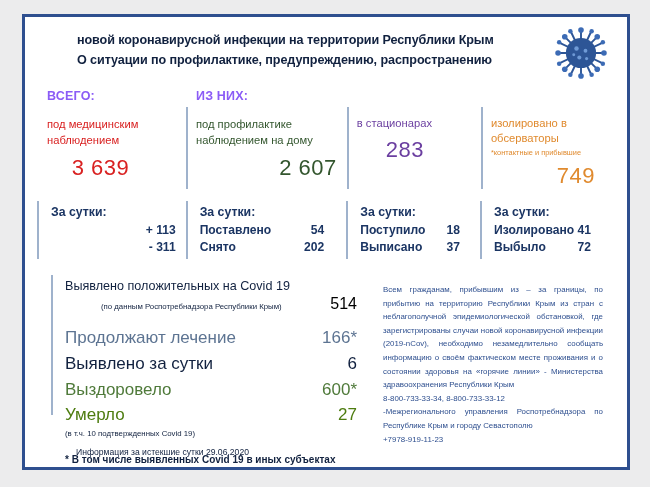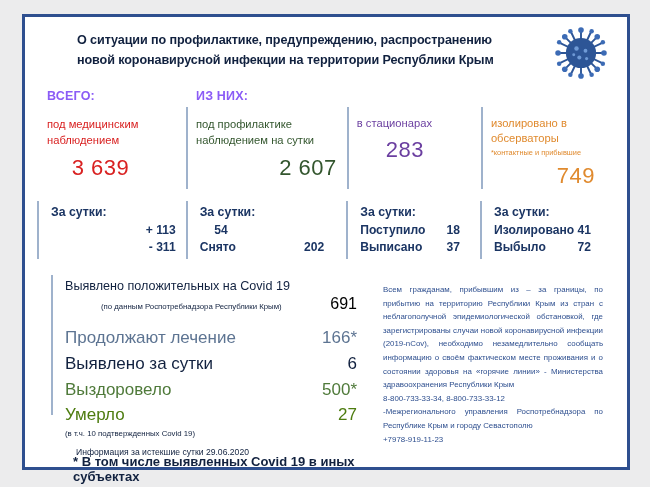--- a/index.html
+++ b/index.html
@@ -163,25 +163,24 @@
   .r-treat { color: #5d7492; }
   .r-day { color: #11213f; }
   .r-recov { color: #4f7a3a; }
   .r-died { color: #4d7c0f; }
   .cb-note {
     font-size: 7.8px;
     color: #11213f;
     margin-top: 1px;
   }
   .cb-footnote {
-    font-size: 13px;
+    font-size: 10px;
     color: #11213f;
     font-weight: bold;
     margin-top: 16px;
-    margin-left: 8px;
   }
   .info-block {
     flex: 1;
     padding: 8px 10px 0 14px;
     color: #2e4f8f;
     font-size: 7.9px;
     line-height: 1.72;
     text-align: justify;
   }
   .info-block p { margin: 0; }
@@ -193,22 +192,22 @@
     color: #11213f;
   }
 </style>
 </head>
 <body>
 
 <div class="poster">
 
   <div class="header">
     <div class="header-title">
+      <div>новой коронавирусной инфекции на территории Республики Крым</div>
       <div>О ситуации по профилактике, предупреждению, распространению</div>
-      <div>новой коронавирусной инфекции на территории Республики Крым</div>
     </div>
     <svg class="virus-icon" viewBox="0 0 100 100">
       <g stroke="#2d5596" stroke-width="3.4" stroke-linecap="round">
         <line x1="50" y1="50" x2="50" y2="10"></line>
           <line x1="50" y1="50" x2="78" y2="22"></line>
         <line x1="50" y1="50" x2="90" y2="50"></line>
           <line x1="50" y1="50" x2="78" y2="78"></line>
         <line x1="50" y1="50" x2="50" y2="90"></line>
           <line x1="50" y1="50" x2="22" y2="78"></line>
         <line x1="50" y1="50" x2="10" y2="50"></line>
@@ -260,21 +259,21 @@
         <div>наблюдением</div>
       </div>
       <div class="ts-value">3 639</div>
     </div>
 
     <div class="ts-col c1">
       <div class="ts-divider"></div>
       <div class="ts-eyebrow">ИЗ НИХ:</div>
       <div class="ts-label">
         <div>под профилактике</div>
-        <div>наблюдением на сутки</div>
+        <div>наблюдением на дому</div>
       </div>
       <div class="ts-value">2 607</div>
     </div>
 
     <div class="ts-col c2">
       <div class="ts-divider"></div>
       <div class="spacer-eyebrow"></div>
       <div class="ts-label">
         <div>в стационарах</div>
       </div>
@@ -303,20 +302,21 @@
       </div>
       <div class="d-line">
         <span class="d-num">- 311</span>
       </div>
     </div>
 
     <div class="d-col c1">
       <div class="d-divider"></div>
       <div class="d-title">За сутки:</div>
       <div class="d-line">
+        <span class="d-name">Поставлено</span>
         <span class="d-num">54</span>
       </div>
       <div class="d-line">
         <span class="d-name">Снято</span>
         <span class="d-num">202</span>
       </div>
     </div>
 
     <div class="d-col c2">
       <div class="d-divider"></div>
@@ -345,34 +345,34 @@
     </div>
   </div>
 
   <div class="bottom">
 
     <div class="covid-block">
       <div class="cb-divider"></div>
       <div class="cb-headline">Выявлено положительных на Covid 19</div>
       <div class="cb-sub-row">
         <span class="cb-sub">(по данным Роспотребнадзора Республики Крым)</span>
-        <span class="cb-num">691</span>
+        <span class="cb-num">514</span>
       </div>
       <div class="cb-gap"></div>
       <div class="cb-row r-treat">
         <span class="cb-name">Продолжают лечение</span>
         <span class="cb-num">166*</span>
       </div>
       <div class="cb-row r-day">
         <span class="cb-name">Выявлено за сутки</span>
         <span class="cb-num">6</span>
       </div>
       <div class="cb-row r-recov">
         <span class="cb-name">Выздоровело</span>
-        <span class="cb-num">500*</span>
+        <span class="cb-num">600*</span>
       </div>
       <div class="cb-row r-died">
         <span class="cb-name">Умерло</span>
         <span class="cb-num">27</span>
       </div>
       <div class="cb-note">(в т.ч. 10 подтвержденных Covid 19)</div>
       <div class="cb-footnote">* В том числе выявленных Covid 19  в иных субъектах</div>
     </div>
 
     <div class="info-block">

